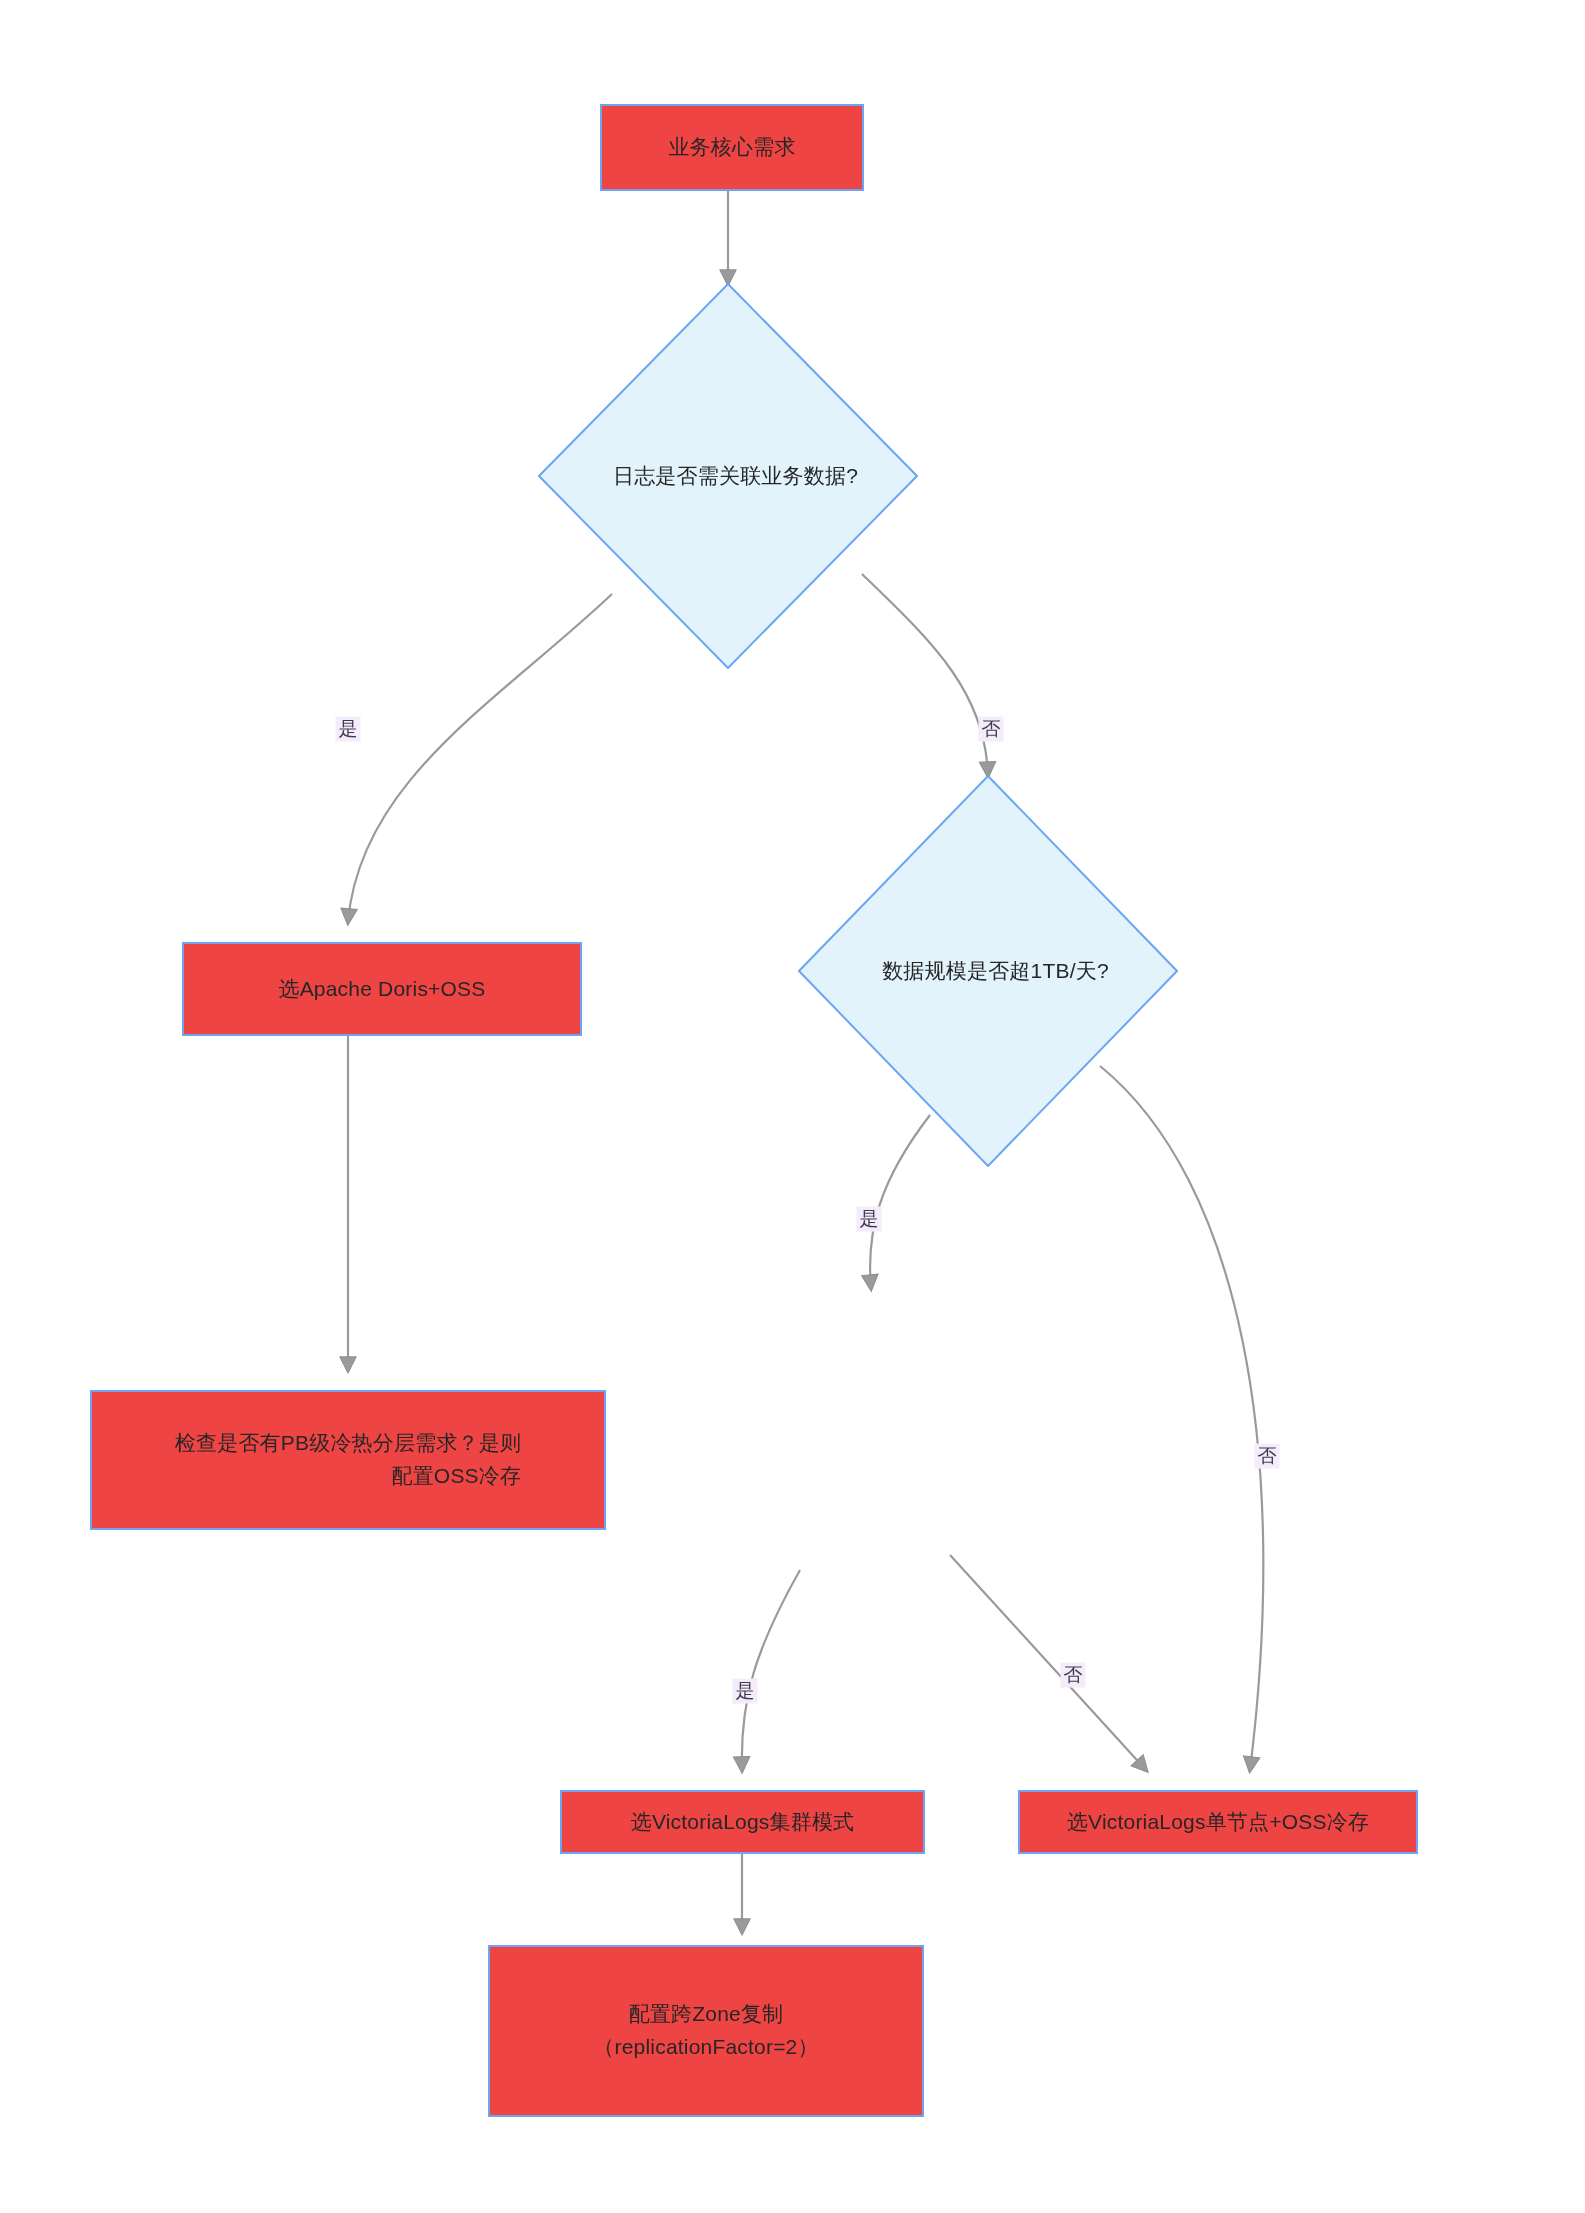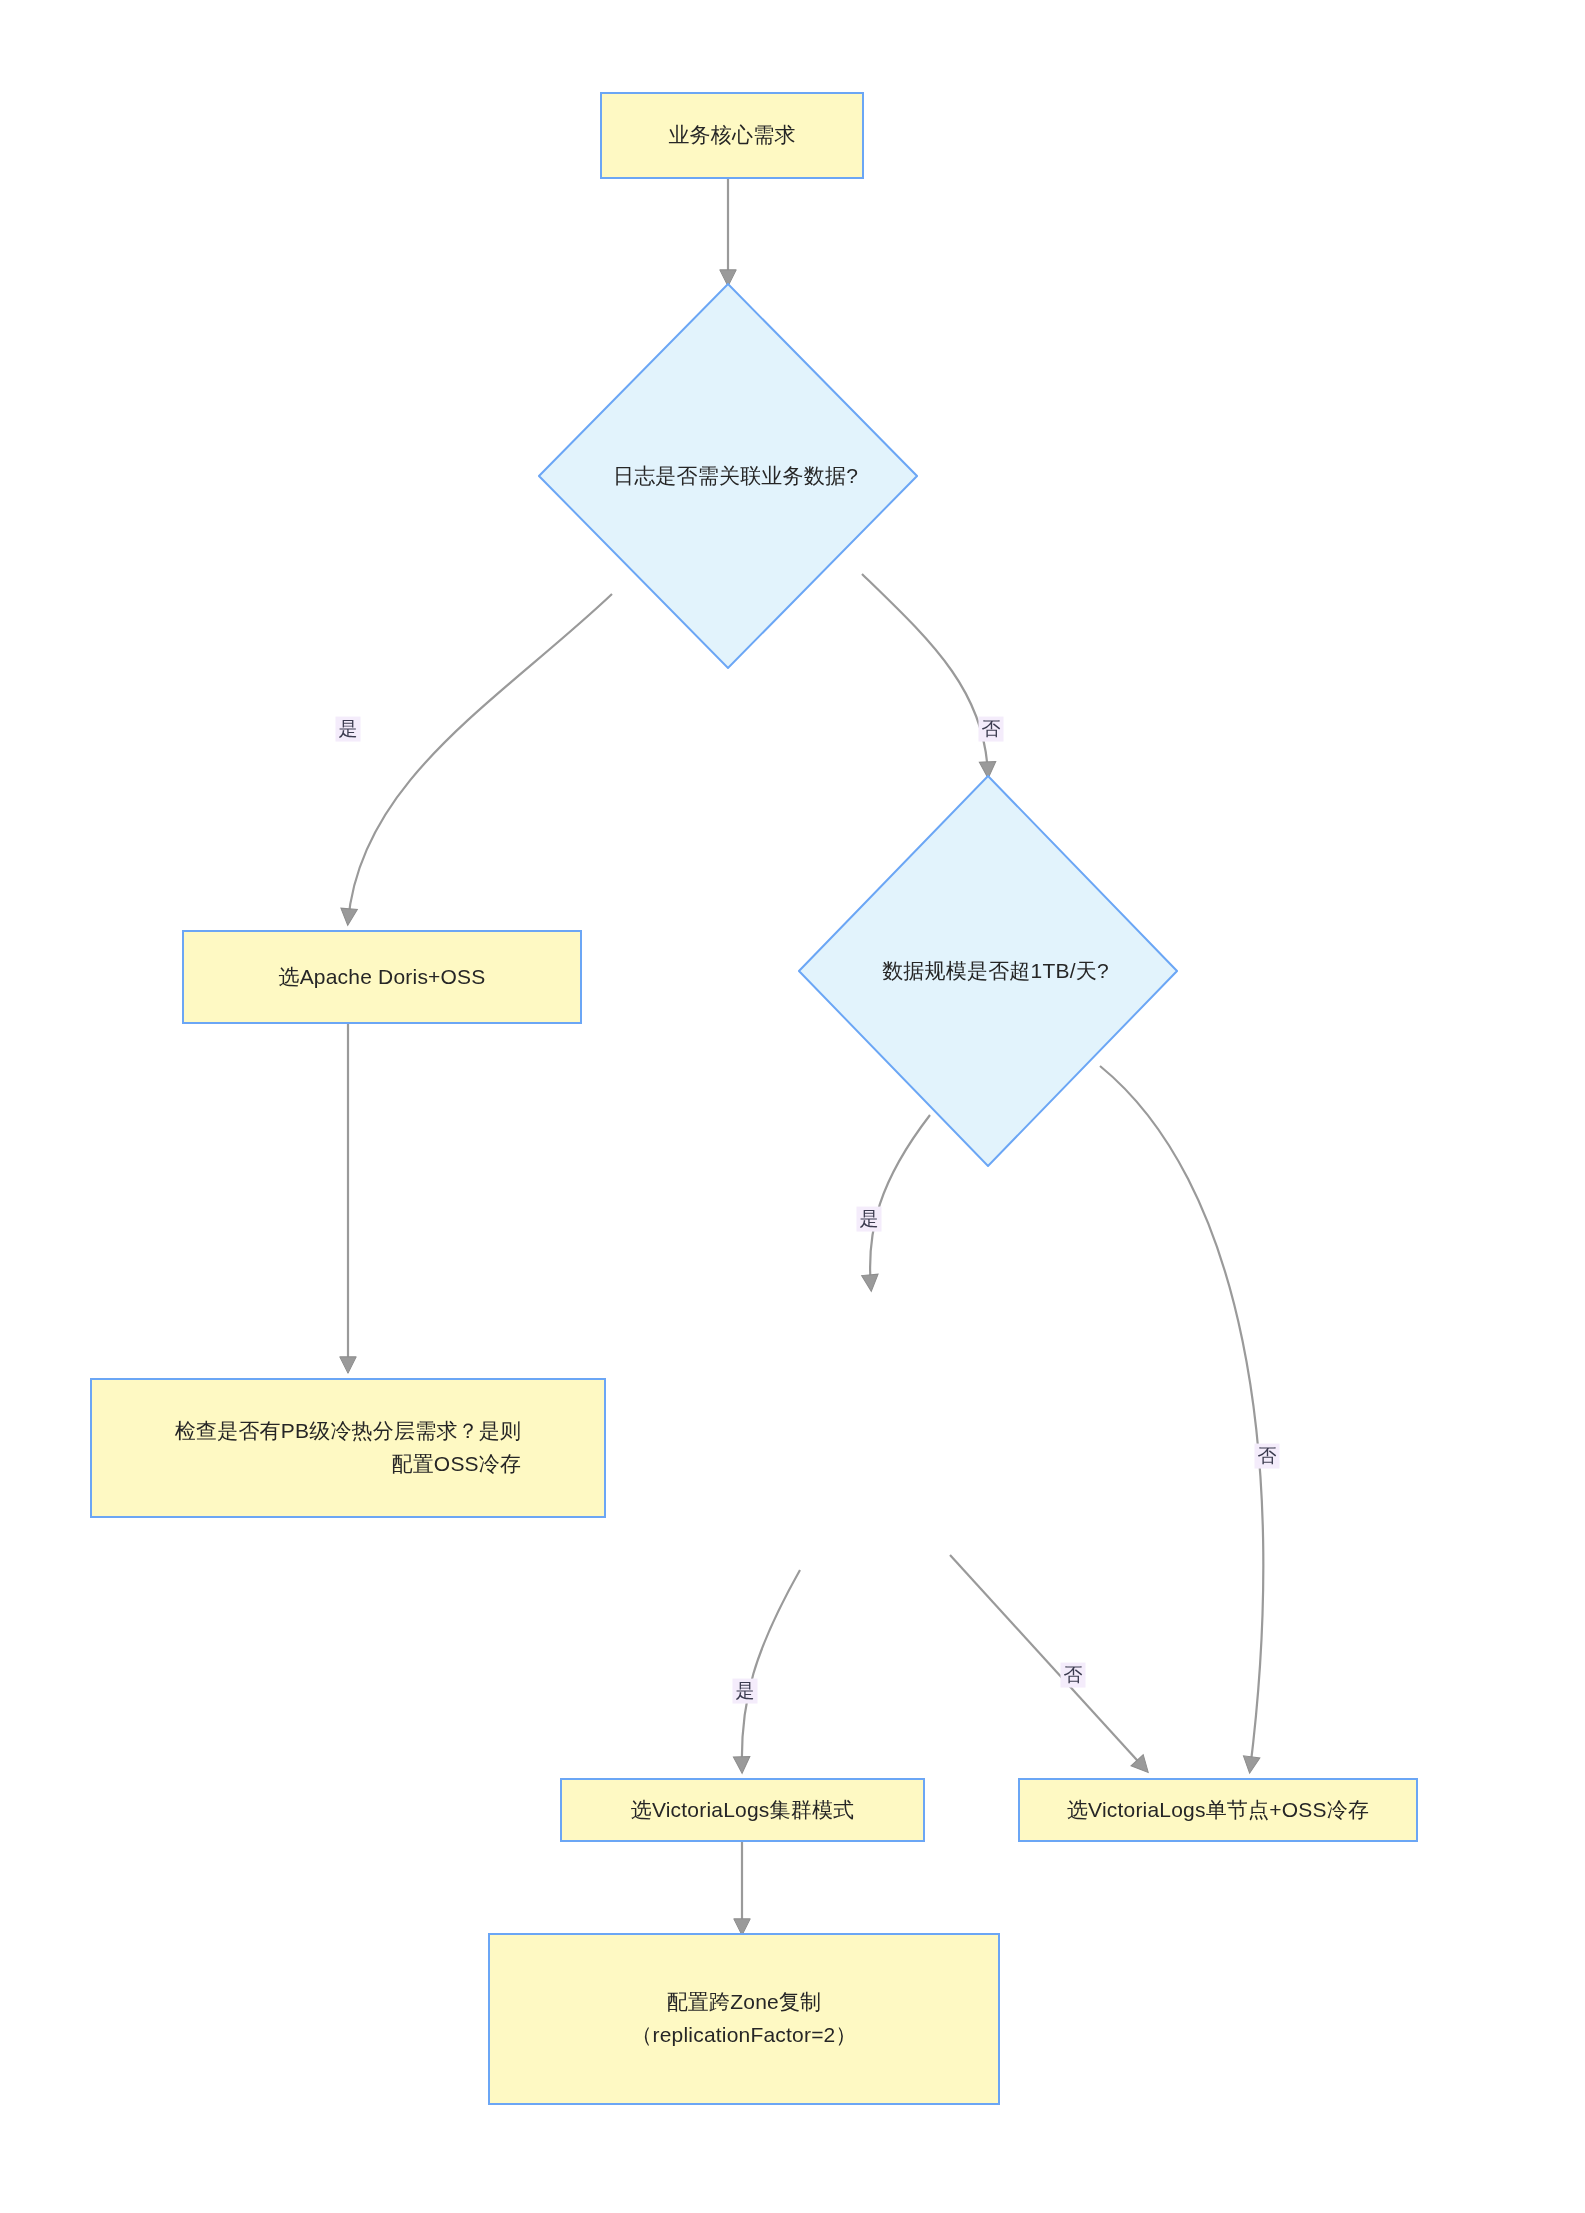--- a/index.html
+++ b/index.html
@@ -31,22 +31,23 @@
     display: flex;
     align-items: center;
     justify-content: center;
     text-align: center;
     color: #262626;
     font-size: 21px;
     line-height: 1.55;
     letter-spacing: 0.2px;
   }
   .node.process {
-    background: #fef9c3;
+    background: #ef4444;
     border: 2px solid #6ba6f5;
+    margin-top: 12px;
   }
   .node .label {
     display: block;
     padding: 0 14px;
     white-space: pre-line;
   }
   .node.decision {
     background: transparent;
     border: none;
   }
@@ -137,21 +138,21 @@
 
 
   <div class="node process" style="left:560px; top:1778px; width:365px; height:64px;">
     <span class="label">选VictoriaLogs集群模式</span>
   </div>
 
   <div class="node process" style="left:1018px; top:1778px; width:400px; height:64px;">
     <span class="label">选VictoriaLogs单节点+OSS冷存</span>
   </div>
 
-  <div class="node process" style="left:488px; top:1933px; width:512px; height:172px;justify-content:center;">
+  <div class="node process" style="left:488px; top:1933px; width:436px; height:172px;justify-content:center;">
     <span class="label">配置跨Zone复制
 （replicationFactor=2）</span>
   </div>
 
   <div class="edge-label" style="left:348px; top:729px;">是</div>
 
   <div class="edge-label" style="left:991px; top:729px;">否</div>
 
   <div class="edge-label" style="left:869px; top:1219px;">是</div>
 

